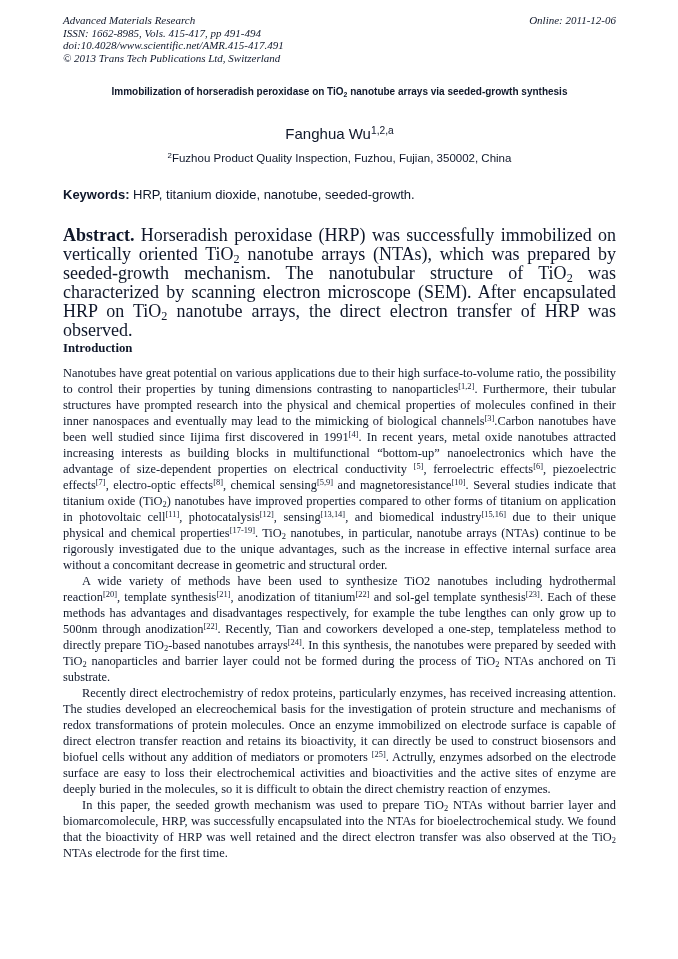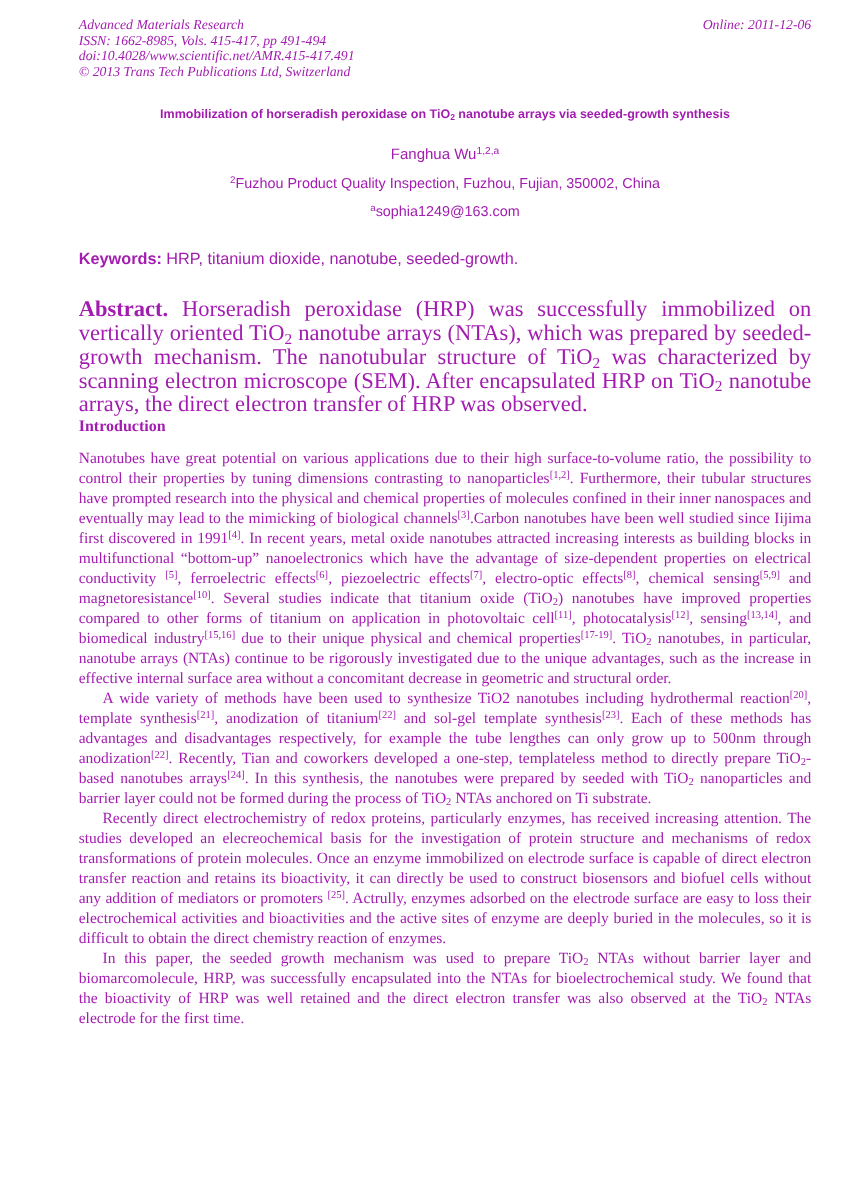--- a/index.html
+++ b/index.html
@@ -1,23 +1,23 @@
 <!DOCTYPE html>
 <html><head>
 <meta charset="utf-8">
 <style>
   html, body { margin: 0; padding: 0; background: #ffffff; }
   .page {
     position: relative;
     width: 678px;
     height: 959px;
     background: #ffffff;
-    color: #a21caf;
+    color: #0f172a;
     box-sizing: border-box;
-    padding: 14px 29px 0 63px;
+    padding: 14px 62px 0 63px;
     overflow: hidden;
     font-family: "Liberation Serif", serif;
   }
   
   .hdr {
     display: flex;
     justify-content: space-between;
     align-items: flex-start;
     font-family: "Liberation Serif", serif;
     font-style: italic;
@@ -29,24 +29,24 @@
   
   .title {
     margin-top: 17px;
     text-align: center;
     font-family: "Liberation Sans", sans-serif;
     font-weight: bold;
     font-size: 10px;
     line-height: 22px;
   }
   .author {
-    margin-top: 12px;
+    margin-top: 23px;
     text-align: center;
     font-family: "Liberation Sans", sans-serif;
-    font-size: 12px;
+    font-size: 15px;
     line-height: 16px;
   }
   .affil {
     margin-top: 9px;
     text-align: center;
     font-family: "Liberation Sans", sans-serif;
     font-size: 11.5px;
     line-height: 14px;
   }
   .email { margin-top: 9px; }
@@ -105,21 +105,20 @@
       <div>© 2013 Trans Tech Publications Ltd, Switzerland</div>
     </div>
     <div class="hdr-right">Online: 2011-12-06</div>
   </div>
 
   <div class="title">Immobilization of horseradish peroxidase on TiO<sub>2</sub> nanotube arrays via seeded-growth synthesis</div>
 
   <div class="author">Fanghua Wu<sup>1,2,a</sup></div>
 
   <div class="affil"><sup>2</sup>Fuzhou Product Quality Inspection, Fuzhou, Fujian, 350002, China</div>
-  <div class="affil email"><sup>a</sup>sophia1249@163.com</div>
 
   <div class="keywords"><b>Keywords:</b> HRP, titanium dioxide, nanotube, seeded-growth.</div>
 
   <div class="abstract"><b>Abstract.</b> Horseradish peroxidase (HRP) was successfully immobilized on vertically oriented TiO<sub>2</sub> nanotube arrays (NTAs), which was prepared by seeded-growth mechanism. The nanotubular structure of TiO<sub>2</sub> was characterized by scanning electron microscope (SEM). After encapsulated HRP on TiO<sub>2</sub> nanotube arrays, the direct electron transfer of HRP was observed.</div>
 
   <div class="section-heading">Introduction</div>
 
   <div class="body-text">
     <p>Nanotubes have great potential on various applications due to their high surface-to-volume ratio, the possibility to control their properties by tuning dimensions contrasting to nanoparticles<sup>[1,2]</sup>. Furthermore, their tubular structures have prompted research into the physical and chemical properties of molecules confined in their inner nanospaces and eventually may lead to the mimicking of biological channels<sup>[3]</sup>.Carbon nanotubes have been well studied since Iijima first discovered in 1991<sup>[4]</sup>. In recent years, metal oxide nanotubes attracted increasing interests as building blocks in multifunctional “bottom-up” nanoelectronics which have the advantage of size-dependent properties on electrical conductivity <sup>[5]</sup>, ferroelectric effects<sup>[6]</sup>, piezoelectric effects<sup>[7]</sup>, electro-optic effects<sup>[8]</sup>, chemical sensing<sup>[5,9]</sup> and magnetoresistance<sup>[10]</sup>. Several studies indicate that titanium oxide (TiO<sub>2</sub>) nanotubes have improved properties compared to other forms of titanium on application in photovoltaic cell<sup>[11]</sup>, photocatalysis<sup>[12]</sup>, sensing<sup>[13,14]</sup>, and biomedical industry<sup>[15,16]</sup> due to their unique physical and chemical properties<sup>[17-19]</sup>. TiO<sub>2</sub> nanotubes, in particular, nanotube arrays (NTAs) continue to be rigorously investigated due to the unique advantages, such as the increase in effective internal surface area without a concomitant decrease in geometric and structural order.</p>
     <p class="indent">A wide variety of methods have been used to synthesize TiO2 nanotubes including hydrothermal reaction<sup>[20]</sup>, template synthesis<sup>[21]</sup>, anodization of titanium<sup>[22]</sup> and sol-gel template synthesis<sup>[23]</sup>. Each of these methods has advantages and disadvantages respectively, for example the tube lengthes can only grow up to 500nm through anodization<sup>[22]</sup>. Recently, Tian and coworkers developed a one-step, templateless method to directly prepare TiO<sub>2</sub>-based nanotubes arrays<sup>[24]</sup>. In this synthesis, the nanotubes were prepared by seeded with TiO<sub>2</sub> nanoparticles and barrier layer could not be formed during the process of TiO<sub>2</sub> NTAs anchored on Ti substrate.</p>

